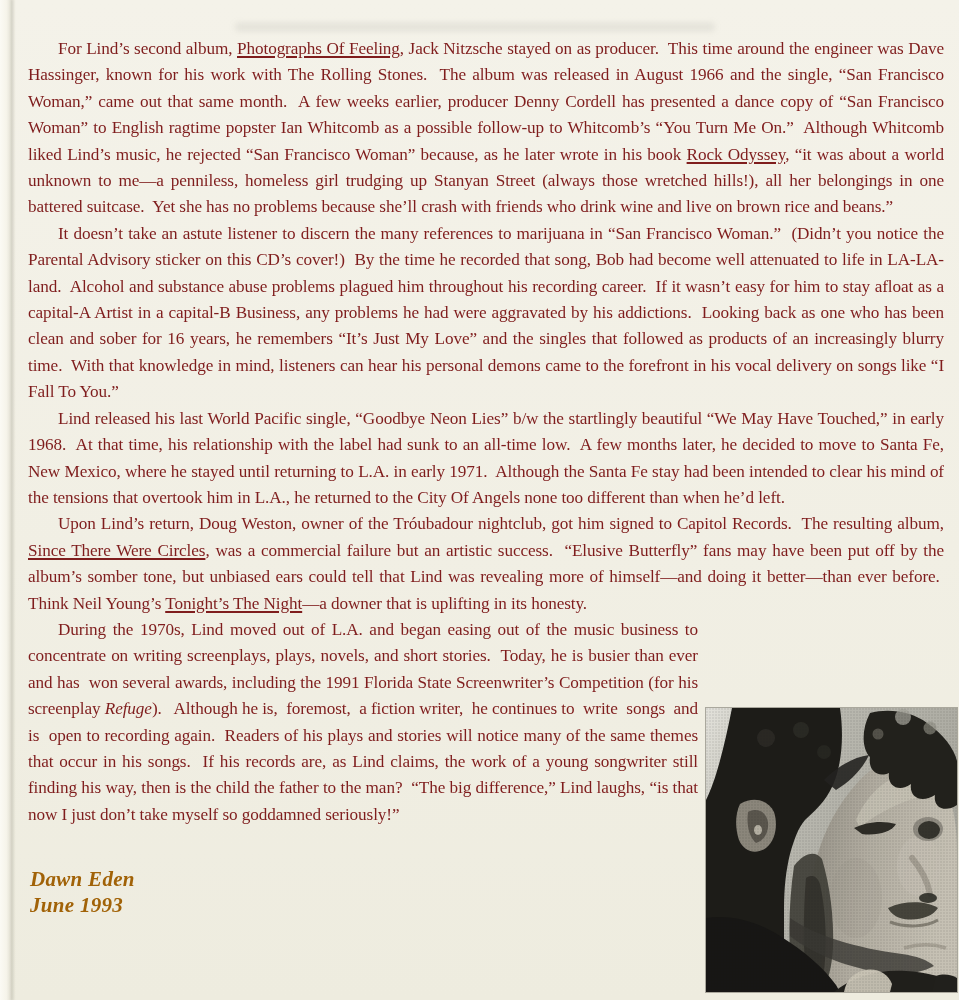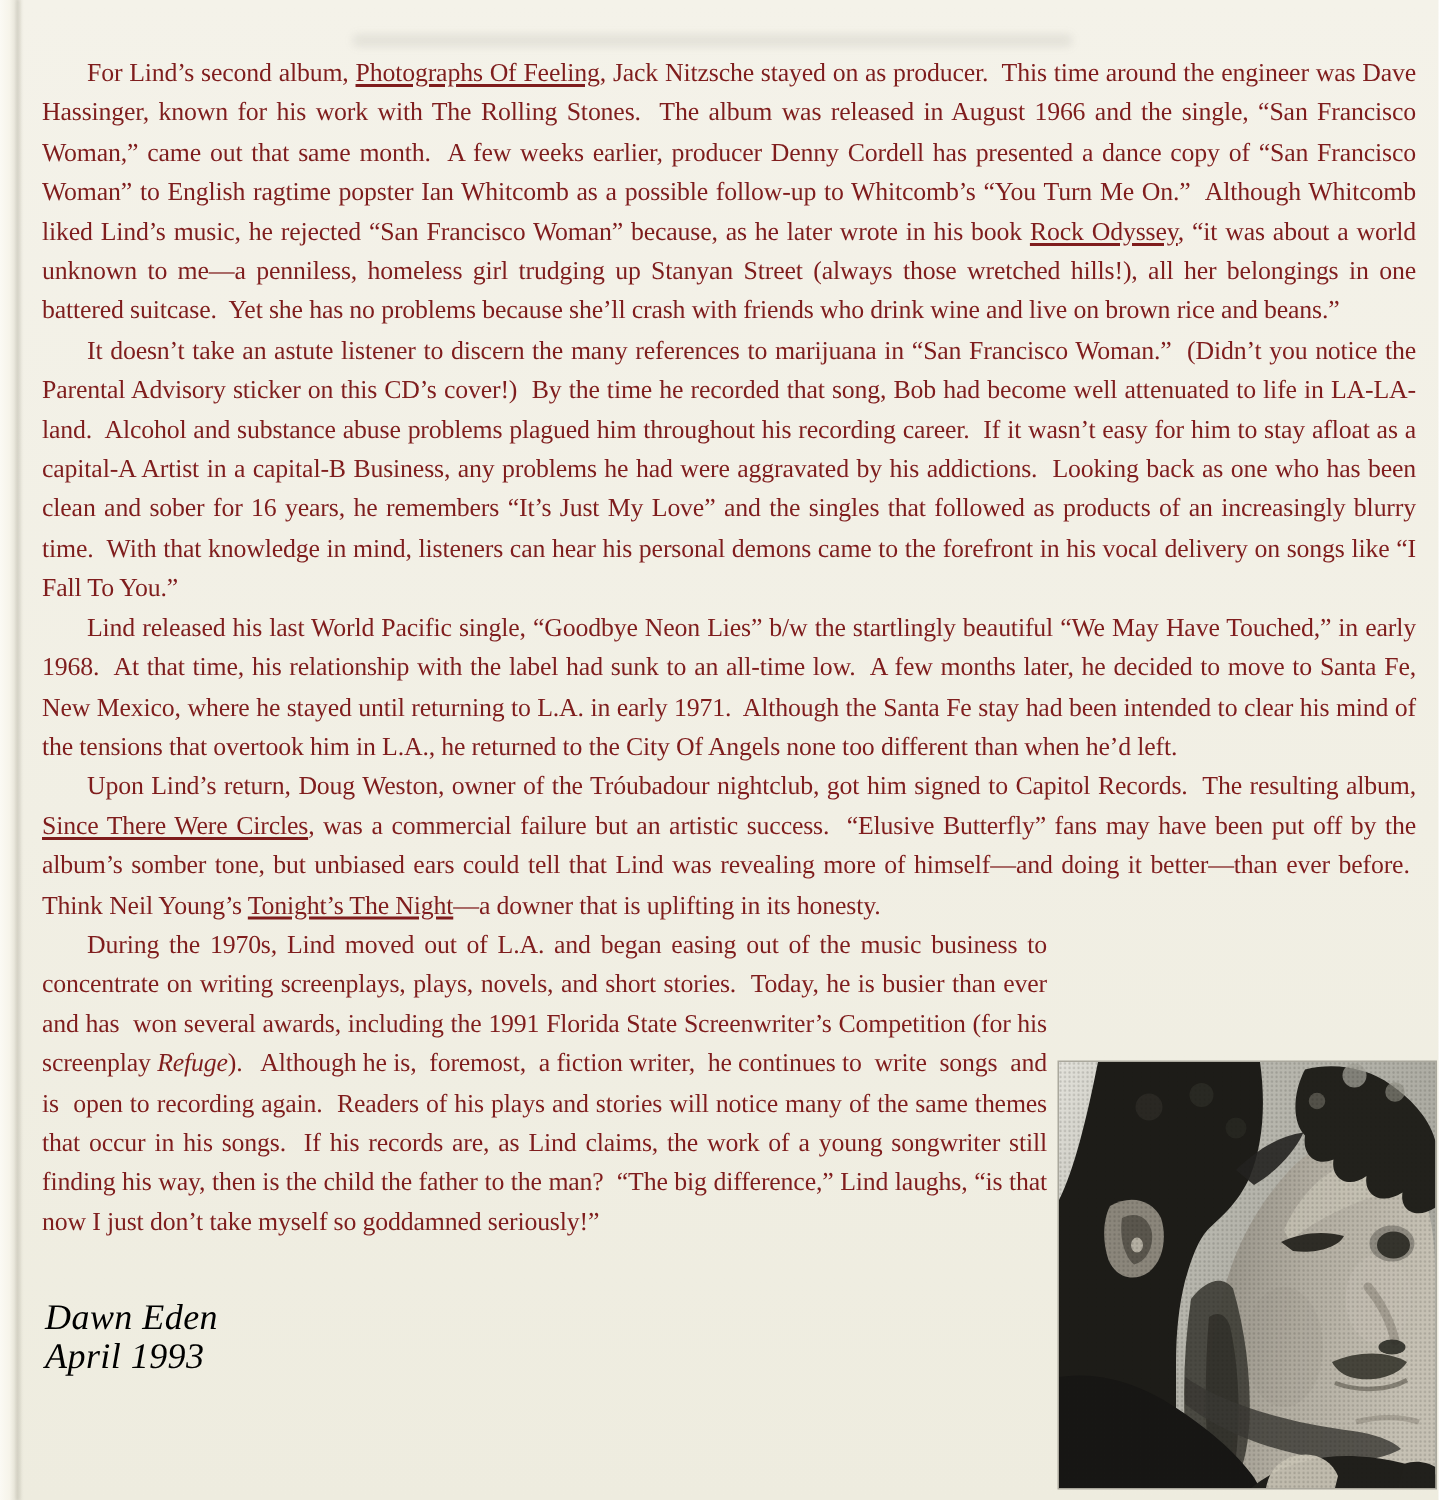--- a/index.html
+++ b/index.html
@@ -39,22 +39,22 @@
   .photo-float { float:right; width:246px; height:284px; margin-top:91px; overflow:visible; }
   figure.photo {
     margin:0 0 0 8px; width:251px; height:284px; overflow:hidden;
     box-shadow:0 0 0 1px rgba(84,82,73,0.45);
     background:#b2b1a9;
   }
   figure.photo svg { display:block; width:251px; height:284px; }
 
   .sig {
     position:absolute; left:30px; top:866px;
-    font-style:italic; font-weight:400; font-size:24px; line-height:26px;
-    letter-spacing:0.3px; color:#000000;
+    font-style:italic; font-weight:700; font-size:21px; line-height:26px;
+    letter-spacing:0.3px; color:#a16207;
   }
 </style>
 </head>
 <body>
 
 <div class="page">
 
   <div class="edge-left"></div>
   <div class="crease"></div>
   <div class="smudge"></div>
@@ -131,16 +131,16 @@
         </svg>
       </figure>
     </div>
 
     <p class="para"><span>During the 1970s, Lind moved out of L.A. and began easing out of the music business to concentrate on writing screenplays, plays, novels, and short stories.&nbsp; Today, he is busier than ever and has&nbsp; won several awards, including the 1991 Florida State Screenwriter’s Competition (for his screenplay </span><span class="i">Refuge</span><span>).&nbsp;&nbsp; Although he is,&nbsp; foremost,&nbsp; a fiction writer,&nbsp; he continues to&nbsp; write&nbsp; songs&nbsp; and is&nbsp; open to recording again.&nbsp; Readers of his plays and stories will notice many of the same themes that occur in his songs.&nbsp; If his records are, as Lind claims, the work of a young songwriter still finding his way, then is the child the father to the man?&nbsp; “The big difference,” Lind laughs, “is that now I just don’t take myself so goddamned seriously!”</span></p>
 
   </div>
 
   <div class="sig">
     <div>Dawn Eden</div>
-    <div>April 1993</div>
+    <div>June 1993</div>
   </div>
 
 </div>
 
 </body></html>

